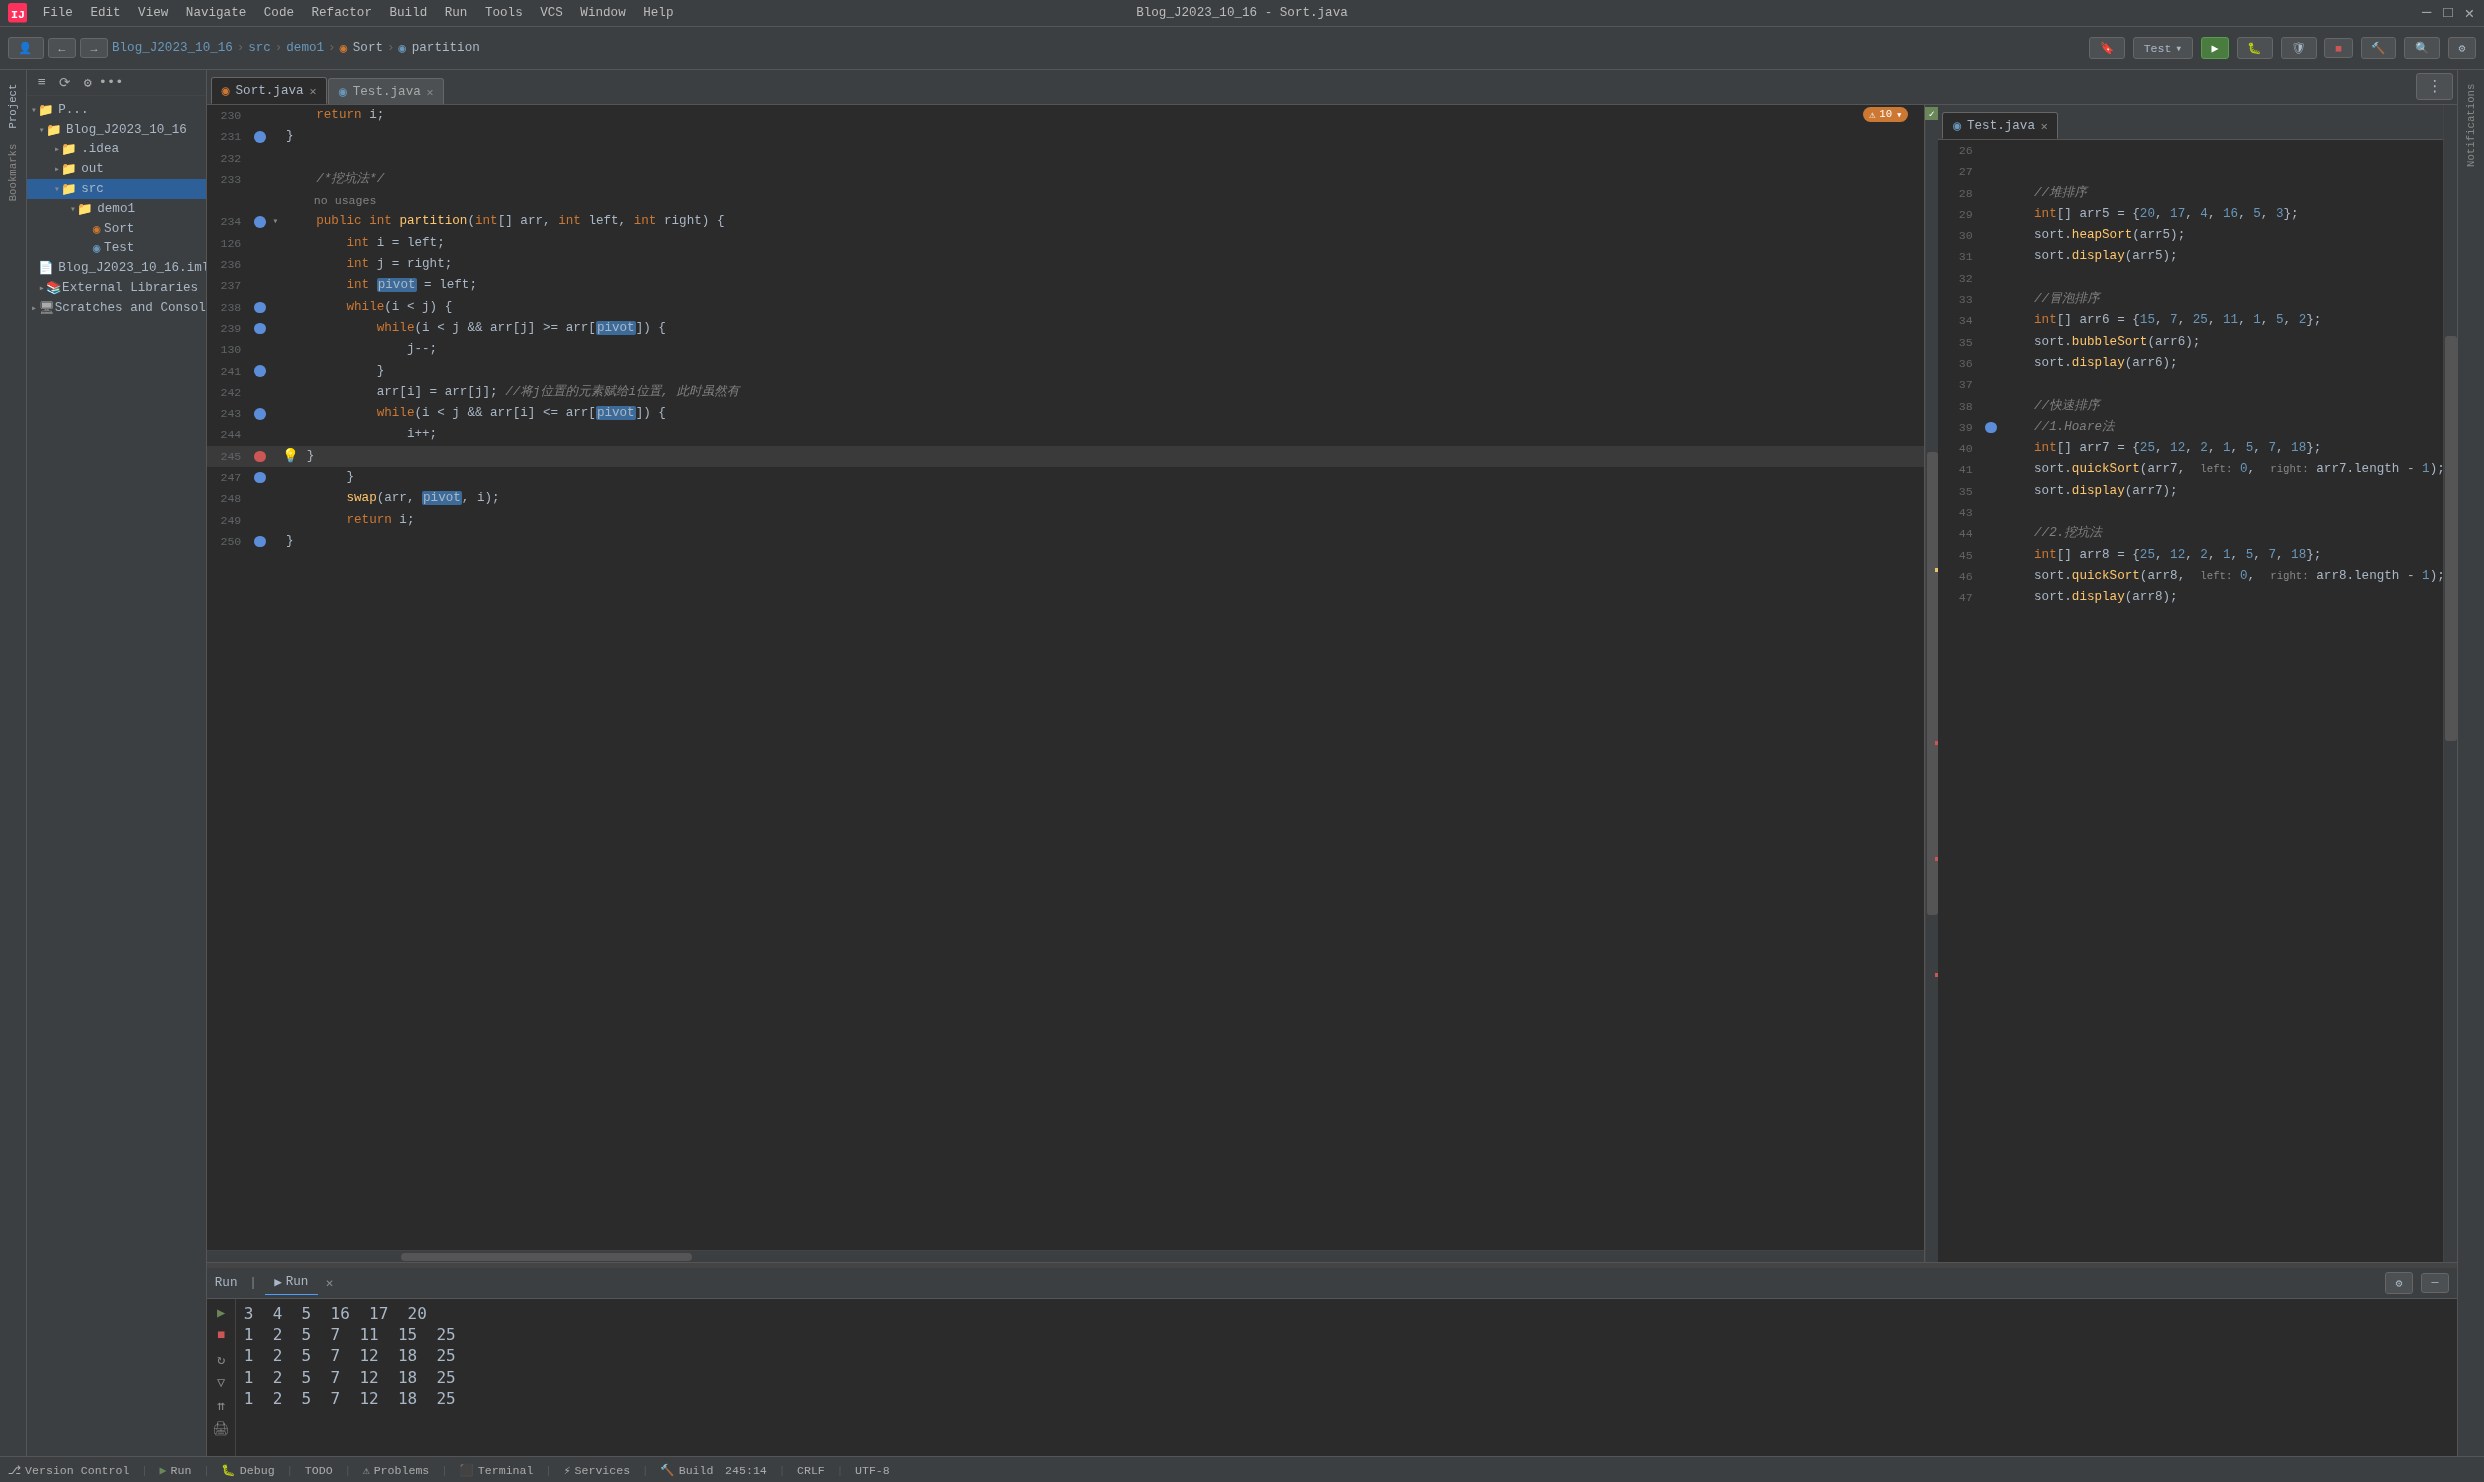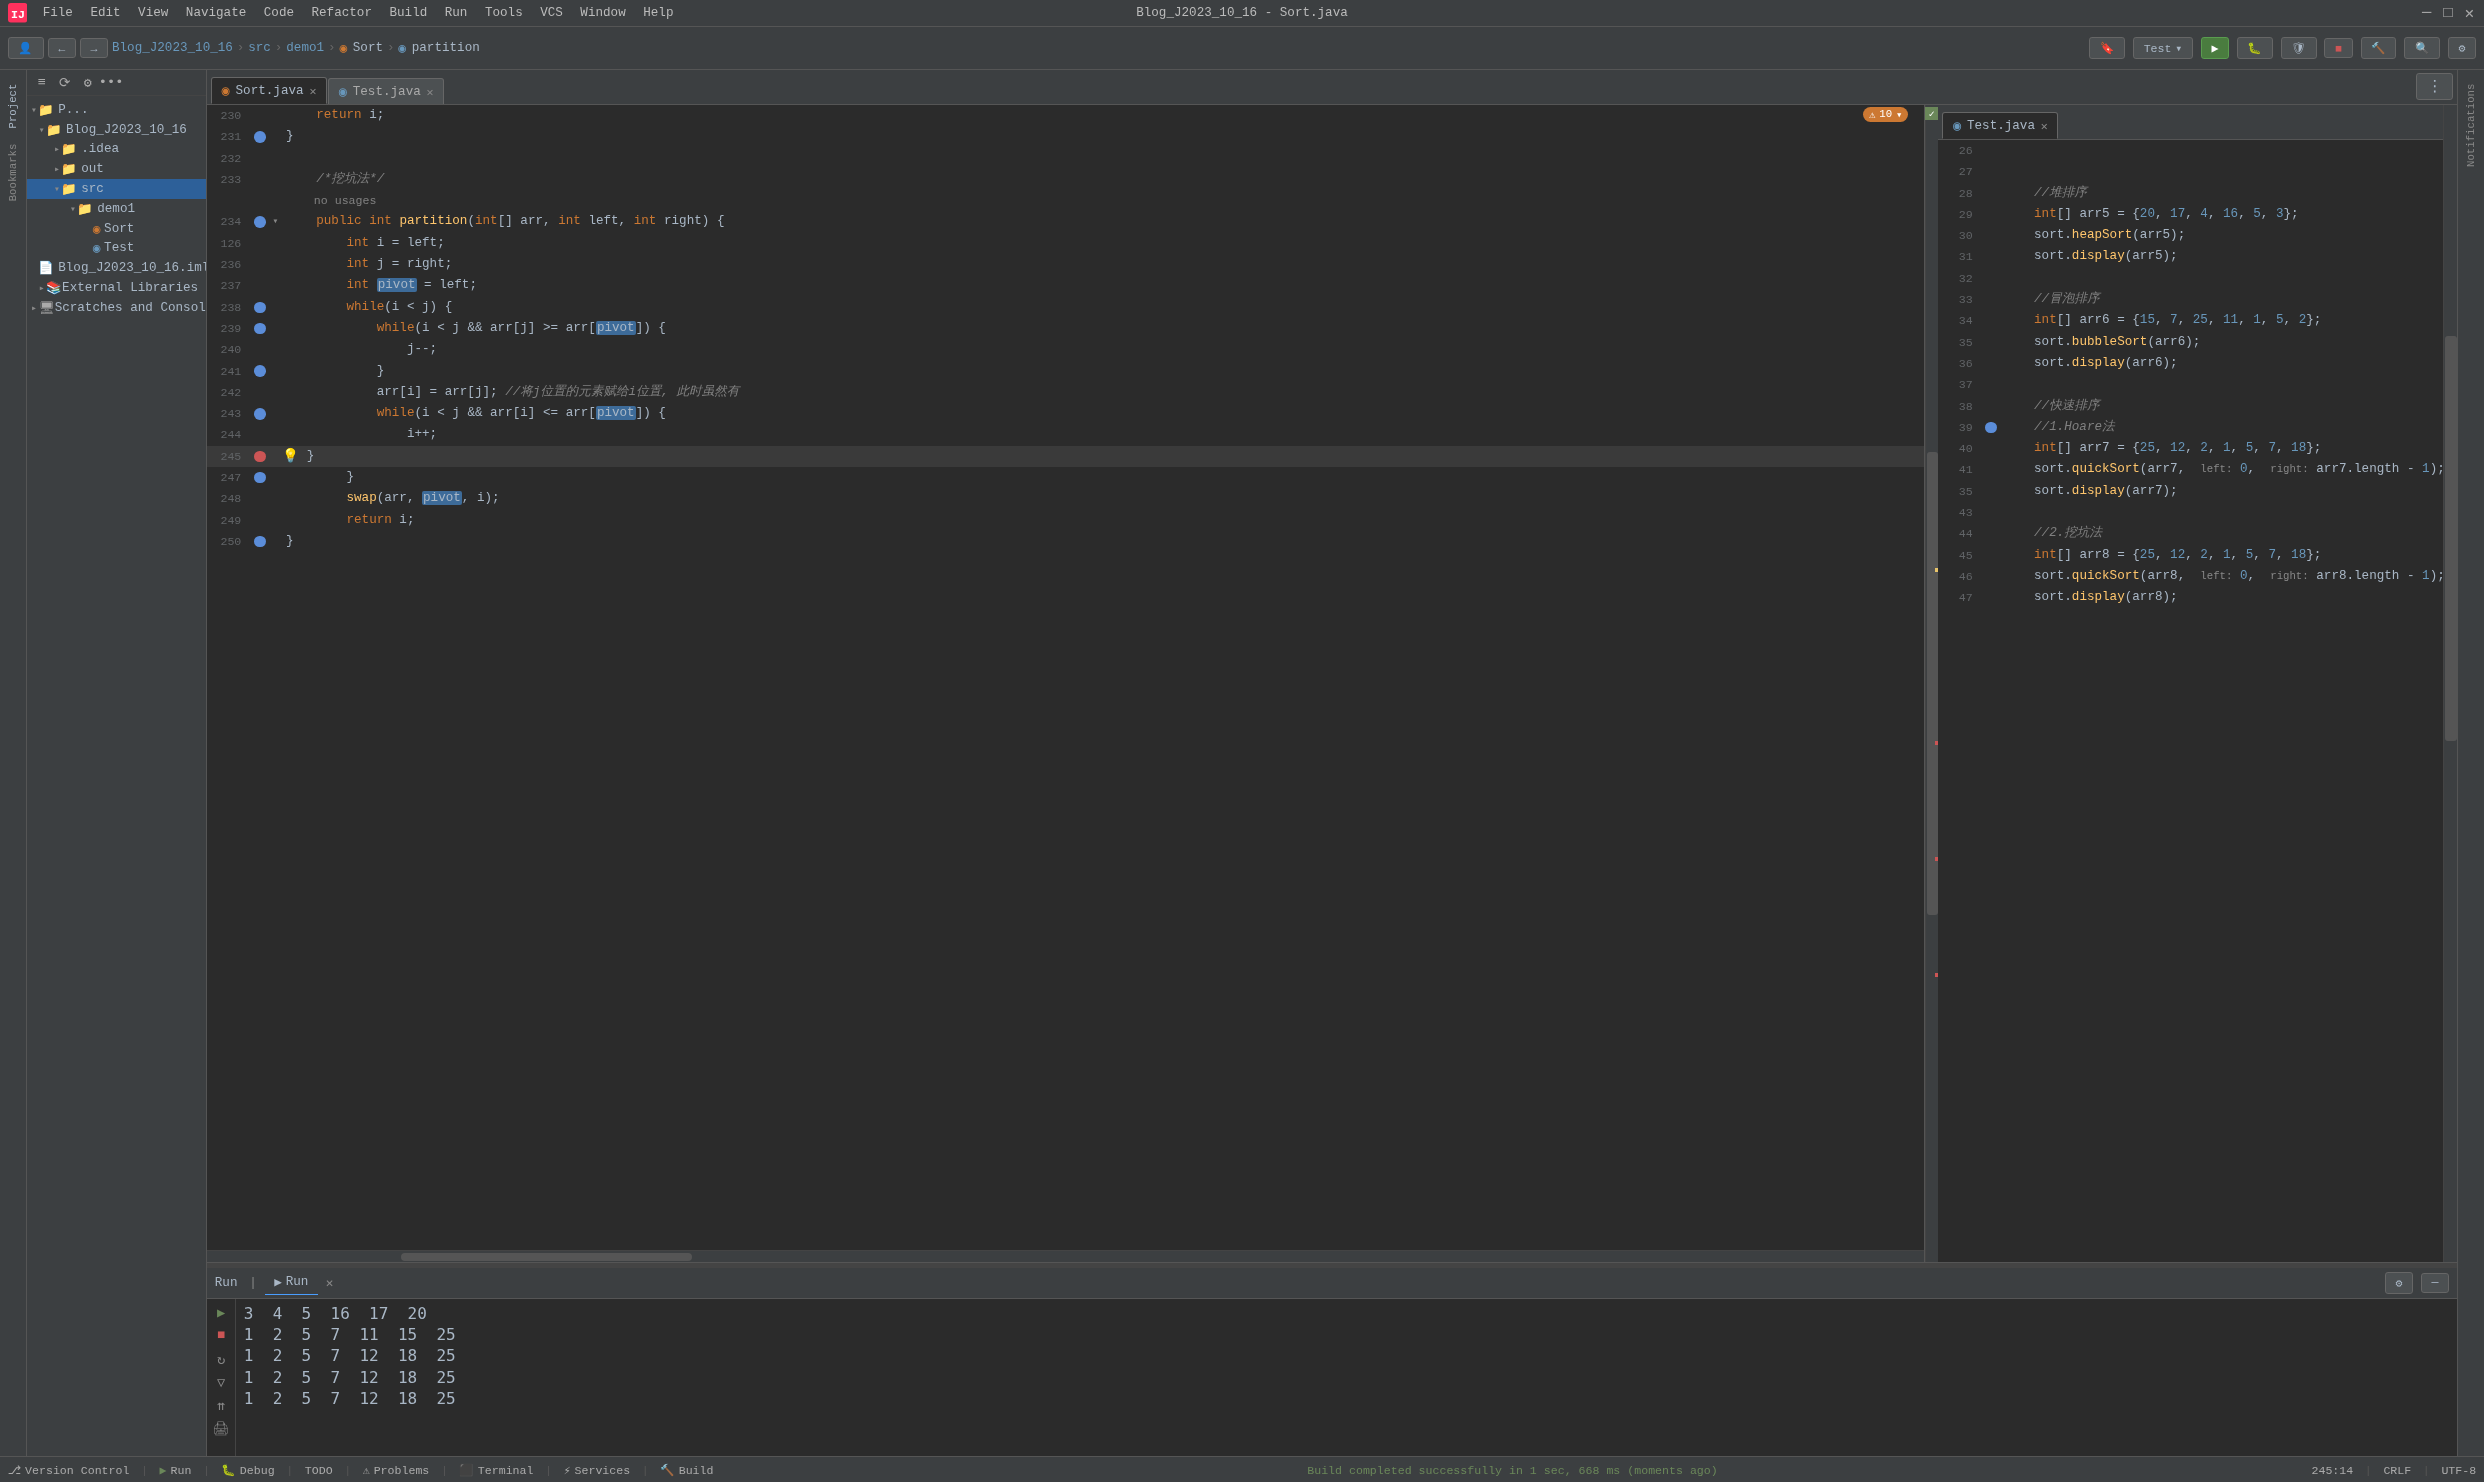--- a/index.html
+++ b/index.html
@@ -744,21 +744,21 @@
               <span class="gutter">
                   <span class="gutter-icon"></span>
                 </span>
               <span class="fold-arrow"></span>
               <span class="code-text">
                 &nbsp;&nbsp;&nbsp;&nbsp;&nbsp;&nbsp;&nbsp;&nbsp;&nbsp;&nbsp;&nbsp;&nbsp;<span class="kw">while</span>(i &lt; j &amp;&amp; arr[j] &gt;= arr[<span class="highlight-word">pivot</span>]) {
               </span>
             </div>
 
             <div class="code-line">
-              <span class="line-num">240</span>
+              <span class="line-num">130</span>
               <span class="gutter"></span>
               <span class="fold-arrow"></span>
               <span class="code-text">
                 &nbsp;&nbsp;&nbsp;&nbsp;&nbsp;&nbsp;&nbsp;&nbsp;&nbsp;&nbsp;&nbsp;&nbsp;&nbsp;&nbsp;&nbsp;&nbsp;j--;
               </span>
             </div>
 
             <div class="code-line">
               <span class="line-num">241</span>
               <span class="gutter">
@@ -1082,23 +1082,20 @@
   <div class="status-item">
     <span>⚡</span>
     <span>Services</span>
   </div>
   <span class="status-sep">|</span>
   <div class="status-item">
     <span>🔨</span>
     <span>Build</span>
   </div>
 
-  <div style="flex:1; display:flex; justify-content:center">
-    <span class="status-success">Build completed successfully in 1 sec, 668 ms (moments ago)</span>
-  </div>
 
   <div class="status-item">
     <span>245:14</span>
   </div>
   <span class="status-sep">|</span>
   <div class="status-item">
     <span>CRLF</span>
   </div>
   <span class="status-sep">|</span>
   <div class="status-item">

